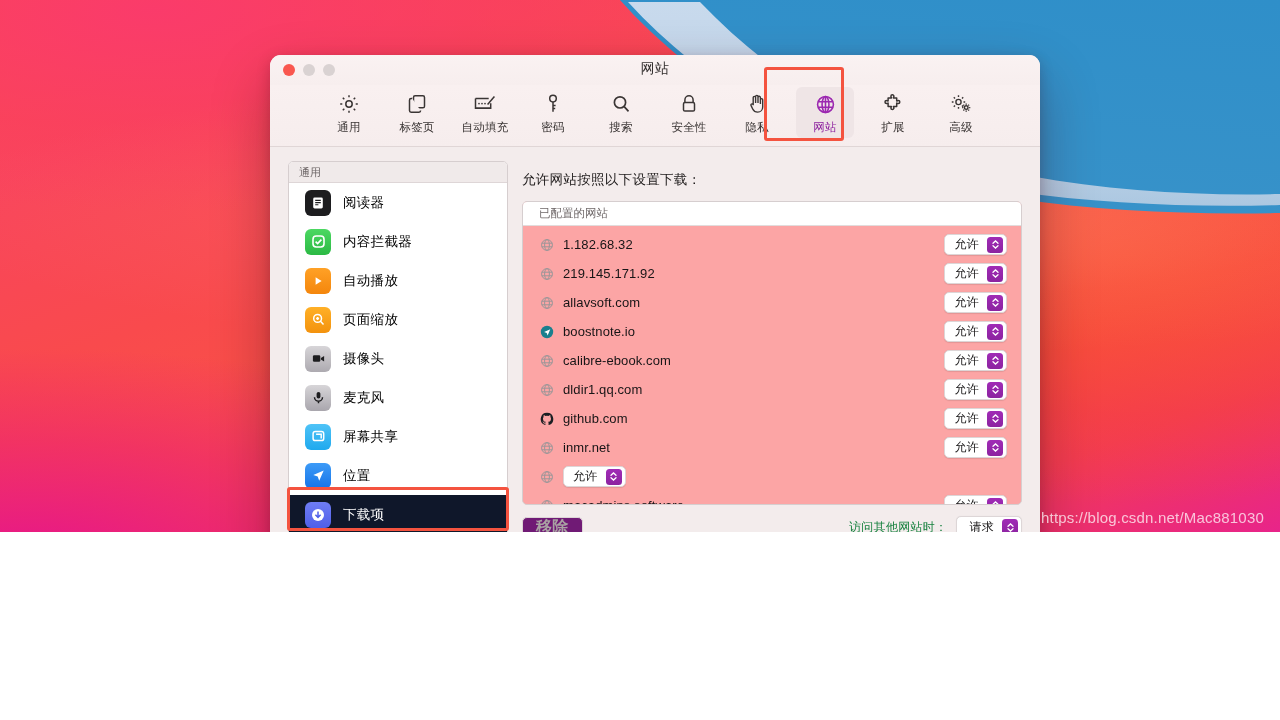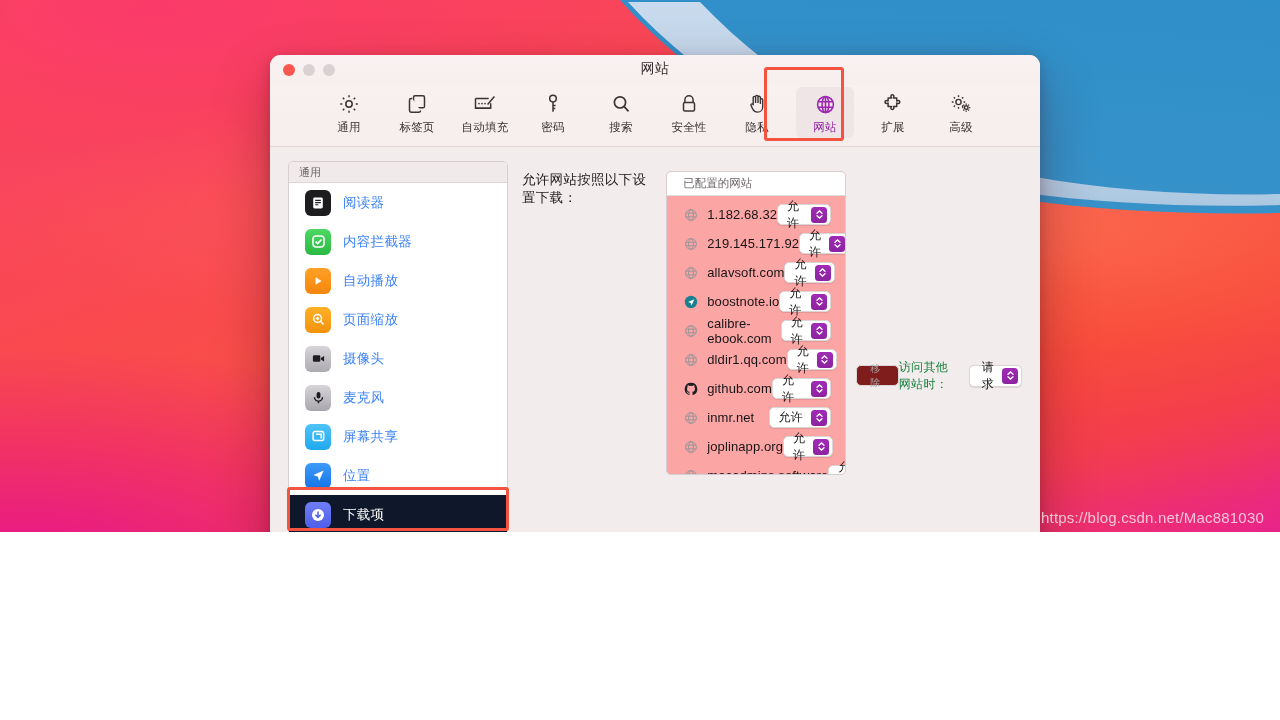--- a/index.html
+++ b/index.html
@@ -209,21 +209,21 @@
   .sb-list { }
   .sb-row {
     height: 39px;
     display: flex;
     align-items: center;
     gap: 12px;
     padding-left: 16px;
     cursor: default;
   }
   .sb-row.selected { background: #0f172a; }
-  .sb-label { font-size: 13.5px; color: #3b82f6; letter-spacing: .3px; }
+  .sb-label { font-size: 13.5px; color: #000000; letter-spacing: .3px; }
   .sb-row.selected .sb-label { color: #ffffff; }
   .sb-ico {
     width: 26px; height: 26px; border-radius: 6px;
     display:flex; align-items:center; justify-content:center;
     flex: 0 0 auto;
     overflow: hidden;
   }
 
   
   #anno-sidebar {
@@ -235,22 +235,22 @@
     border: 3.5px solid #f4533f;
     border-radius: 3px;
     pointer-events: none;
     z-index: 30;
   }
 
   
   .main {
     flex: 1 1 auto;
     display: flex;
+    flex-direction: column;
     padding-top: 10px;
-    gap: 10px;
   }
   .main-title {
     font-size: 13.5px;
     color: #1d1a1a;
     margin-bottom: 12px;
     letter-spacing: .3px;
   }
   .site-box {
     background: #fca5a5;
     border: 1px solid #d6cecf;
@@ -318,29 +318,30 @@
   }
   .popup.wide { height: 22px; padding: 0 3px 0 12px; }
 
   
   .main-bottom {
     display: flex;
     align-items: center;
     margin-top: 11px;
   }
   .btn-remove {
-    background: #7f1d1d;
+    background: #701a75;
     border: 1px solid #ddd5d6;
     border-radius: 5px;
     height: 21px;
     padding: 0 13px;
-    font-size: 10px;
+    font-size: 16px;
     color: #a9a2a3;
     display: flex; align-items: center;
     letter-spacing: .3px;
+    font-weight: bold;
   }
   .bottom-right {
     margin-left: auto;
     display: flex;
     align-items: center;
     gap: 9px;
   }
   .bottom-right-label { font-size: 12px; color: #15803d; letter-spacing: .3px; }
 
   
@@ -760,21 +761,20 @@
             </div>
 
             <div class="site-row">
               <span class="site-ico">
                 <svg width="14" height="14" viewBox="0 0 14 14" fill="none" stroke="#9b9698" stroke-width="1">
                     <circle cx="7" cy="7" r="5.4"></circle>
                     <ellipse cx="7" cy="7" rx="2.4" ry="5.4"></ellipse>
                     <path d="M1.7 5.2h10.6M1.7 8.8h10.6"></path>
                   </svg>
               </span>
-              <span class="site-name">joplinapp.org</span>
               <span class="popup">
                 <span class="popup-label">允许</span>
                 <span class="popup-arrows">
                   <svg width="9" height="11" viewBox="0 0 9 11" fill="none" stroke="#fff" stroke-width="1.3" stroke-linecap="round">
                       <path d="M2 4.3L4.5 2l2.5 2.3M2 6.7L4.5 9l2.5-2.3"></path>
                     </svg>
                 </span>
               </span>
             </div>
 

